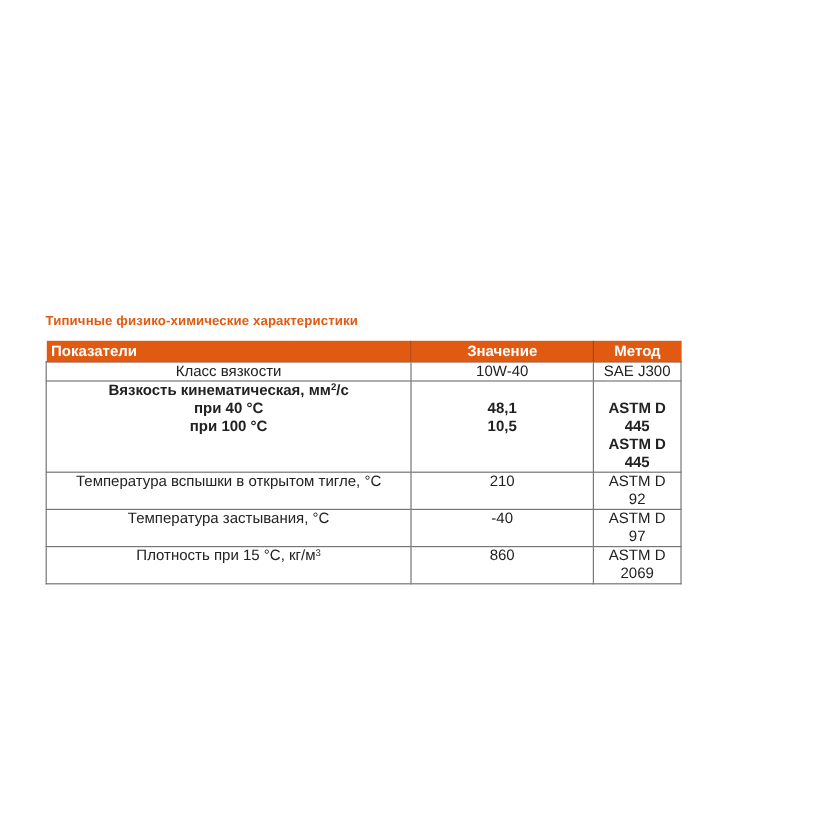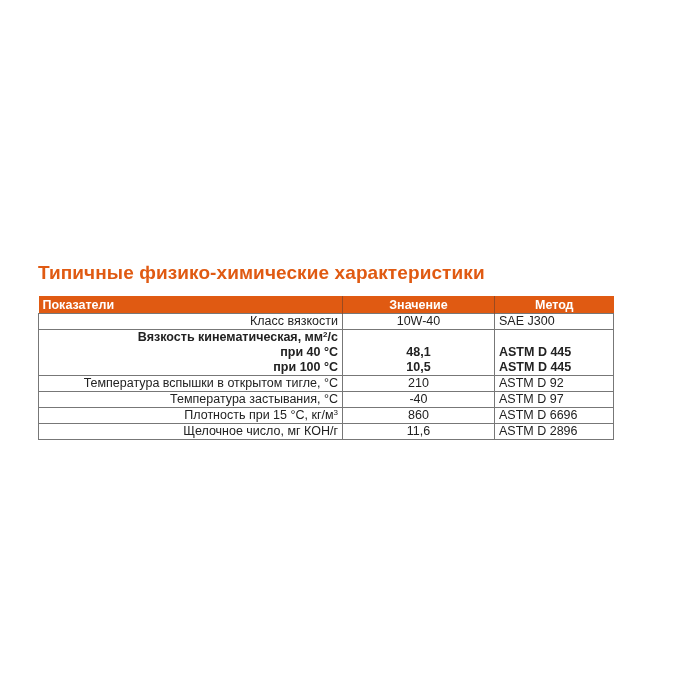--- a/index.html
+++ b/index.html
@@ -1,29 +1,29 @@
 <!DOCTYPE html>
 <html><head>
   <meta charset="utf-8">
   <style>
     html, body { margin: 0; padding: 0; background: #ffffff; }
     body { width: 700px; height: 700px; position: relative; overflow: hidden;
            font-family: "Liberation Sans", sans-serif; }
-    .title { position: absolute; left: 38px; top: 262px; font-size: 19px; font-weight: bold;
+    .title { position: absolute; left: 38px; top: 262px; font-size: 11px; font-weight: bold;
              color: #e05a12; white-space: nowrap; letter-spacing: 0.1px; }
-    table { position: absolute; left: 38px; top: 296px; width: 576px; border-collapse: collapse;
+    table { position: absolute; left: 38px; top: 284px; width: 530px; border-collapse: collapse;
             font-size: 12.5px; color: #222; }
     th { background: #e05a12; color: #ffffff; font-weight: bold; height: 17px; padding: 0 4px;
          font-size: 12.5px; border-right: 1px solid #9a4a20; }
     th:last-child { border-right: none; margin-left: 13px; }
     th.c1 { text-align: left; }
     td { border: 1px solid #777; padding: 0 4px; height: 15px; line-height: 15px; vertical-align: top; }
-    td.c1 { width: 295px; text-align: right; }
+    td.c1 { width: 295px; text-align: center; }
     td.c2 { width: 143px; text-align: center; }
-    td.c3 { text-align: left; margin-left: 12px; }
+    td.c3 { text-align: center; margin-left: 12px; }
     sup { font-size: 8px; line-height: 0; vertical-align: 4px; }
     .ln { display: block; font-weight: bold; }
   </style>
 </head>
 <body>
 
 <div class="title">Типичные физико-химические характеристики</div>
 
 <table>
   <thead>
@@ -62,21 +62,16 @@
       <td class="c3">ASTM D 92</td>
     </tr>
     <tr>
       <td class="c1">Температура застывания, °С</td>
       <td class="c2">-40</td>
       <td class="c3">ASTM D 97</td>
     </tr>
     <tr>
       <td class="c1"><span>Плотность при 15 °С, кг/м</span><sup>3</sup></td>
       <td class="c2">860</td>
-      <td class="c3">ASTM D 6696</td>
-    </tr>
-    <tr>
-      <td class="c1">Щелочное число, мг КОН/г</td>
-      <td class="c2">11,6</td>
-      <td class="c3">ASTM D 2896</td>
+      <td class="c3">ASTM D 2069</td>
     </tr>
   </tbody>
 </table>
 
 </body></html>

